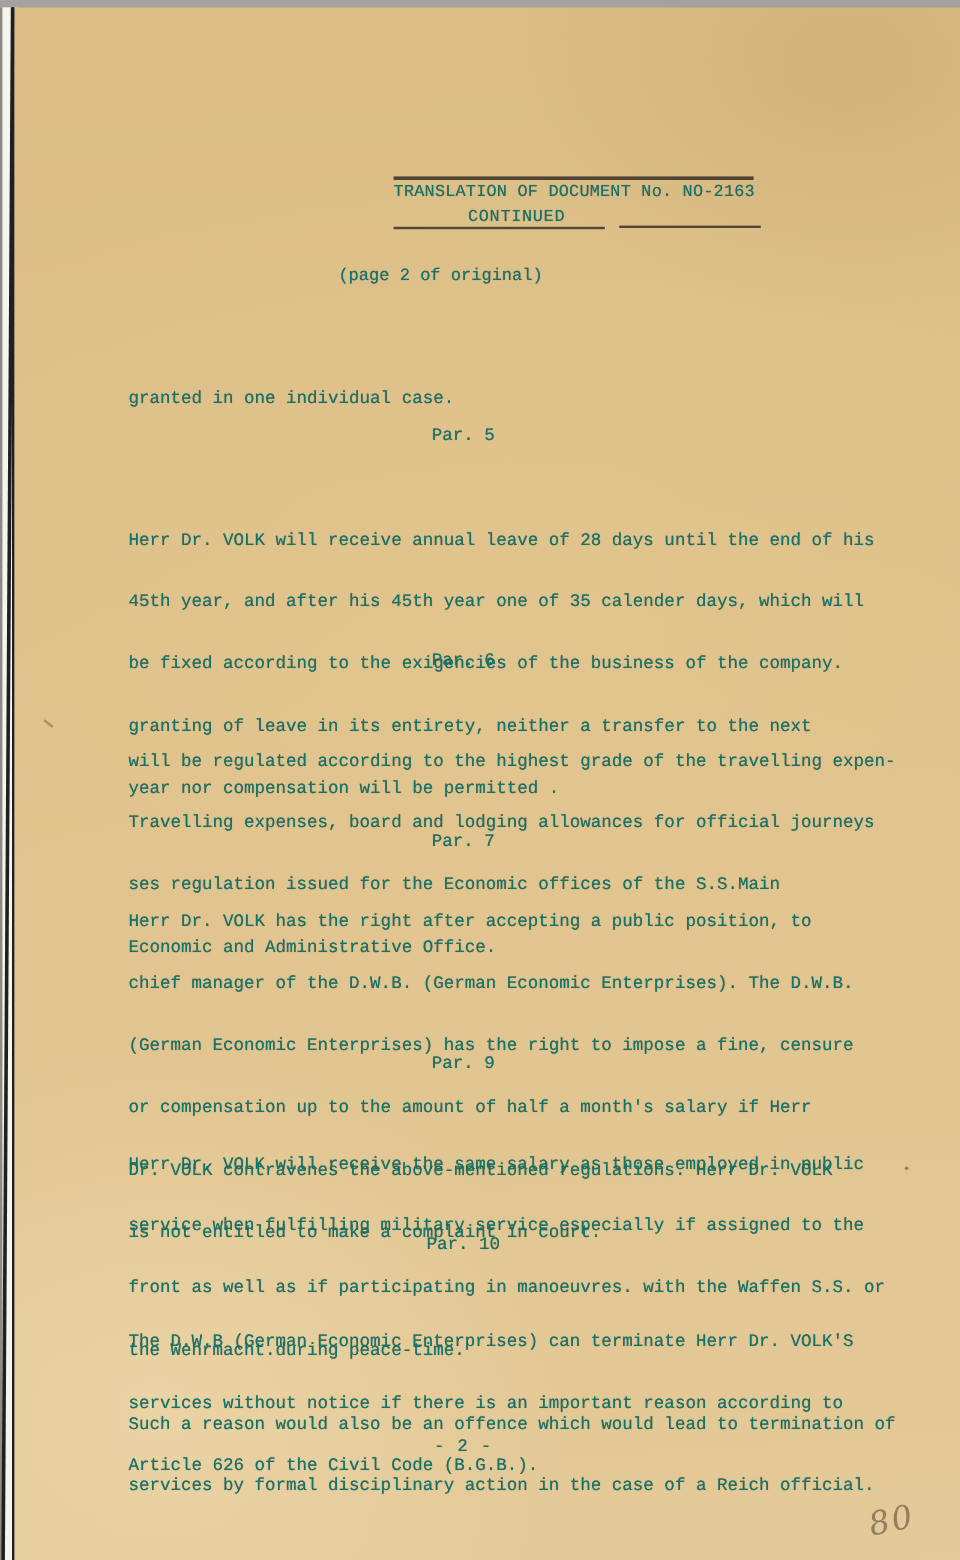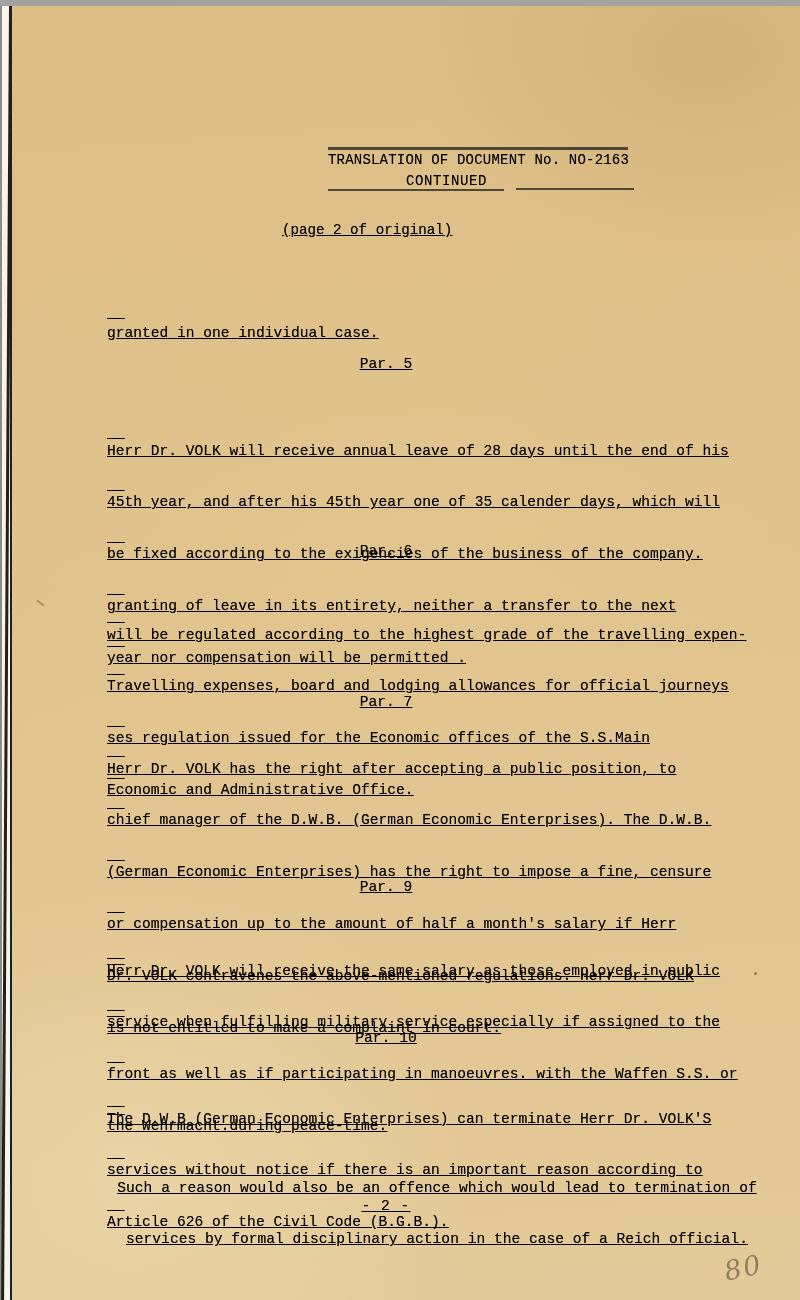--- a/index.html
+++ b/index.html
@@ -25,50 +25,50 @@
       radial-gradient(ellipse 500px 420px at 15% 90%, rgba(255,243,210,0.25), transparent 70%),
       radial-gradient(ellipse 700px 500px at 50% 40%, rgba(230,200,145,0.35), transparent 80%),
       linear-gradient(176deg,#dcbd86 0%,#e0c28c 45%,#e4ca98 100%);
     border-left:2.5px solid #21201c;
   }
   .paper-dark-edge{
     position:absolute;left:9px;top:6px;width:2.5px;height:1294px;
     background:#21201c;transform:rotate(0.35deg);transform-origin:top center;
   }
   
-  .ink{color:#000000;text-shadow:0 0 0.6px rgba(62,55,43,0.65);text-decoration:underline;}
+  .ink{color:#0f766e;text-shadow:0 0 0.6px rgba(62,55,43,0.65);}
   .typed{
     font-family:"Liberation Mono","DejaVu Sans Mono",monospace;
     font-size:14.6px;line-height:17.3px;white-space:pre;
   }
   
   .doc-header{position:absolute;left:328px;top:147px;width:304px;}
   .hdr-rule-top{position:absolute;left:0;top:0;width:300px;height:2.5px;background:#3e372b;opacity:0.9;}
   .hdr-line1{position:absolute;left:0;top:5px;font-size:14px;line-height:17px;white-space:pre;letter-spacing:0.2px;}
-  .hdr-line2{position:absolute;left:78px;top:26px;font-size:14px;line-height:17px;white-space:pre;letter-spacing:0.6px;font-family:Liberation Mono, monospace;}
+  .hdr-line2{position:absolute;left:62px;top:26px;font-size:14px;line-height:17px;white-space:pre;letter-spacing:0.6px;font-family:Liberation Mono, monospace;}
   .hdr-underline-left{position:absolute;left:0;top:42px;width:176px;height:2.2px;background:#3e372b;opacity:0.88;}
   .hdr-underline-right{position:absolute;left:188px;top:41px;width:118px;height:2.2px;background:#3e372b;opacity:0.88;}
   
   .page-note{position:absolute;left:282px;top:222px;font-size:14.2px;white-space:pre;}
   
   .para{position:absolute;left:107px;width:660px;}
   .par-heading{position:absolute;left:106px;width:560px;text-align:center;font-size:14.6px;white-space:pre;}
   #para-a{top:288px;}
   #para-a .line{line-height:21px;}
   #hdg-5{top:356px;}
   #para-b{top:408px;}
   #hdg-6{top:543px;}
   #para-c{top:592px;}
   #hdg-7{top:694px;}
   #para-d{top:726px;}
   #hdg-9{top:879px;}
   #para-e{top:928px;}
   #hdg-10{top:1030px;}
   #para-f{top:1076px;}
-  #para-g{top:1145px;text-align:center;}
+  #para-g{top:1145px;}
   .page-number{position:absolute;left:106px;top:1198px;width:560px;text-align:center;font-size:14.6px;white-space:pre;letter-spacing:1px;}
   
   .handwritten{
     position:absolute;left:724px;top:1252px;
     font-family:"DejaVu Serif","Liberation Serif",serif;
     font-style:italic;font-size:27px;color:rgba(125,107,80,0.8);
     transform:rotate(-12deg);letter-spacing:2px;
   }
   
   .stray-tick{

